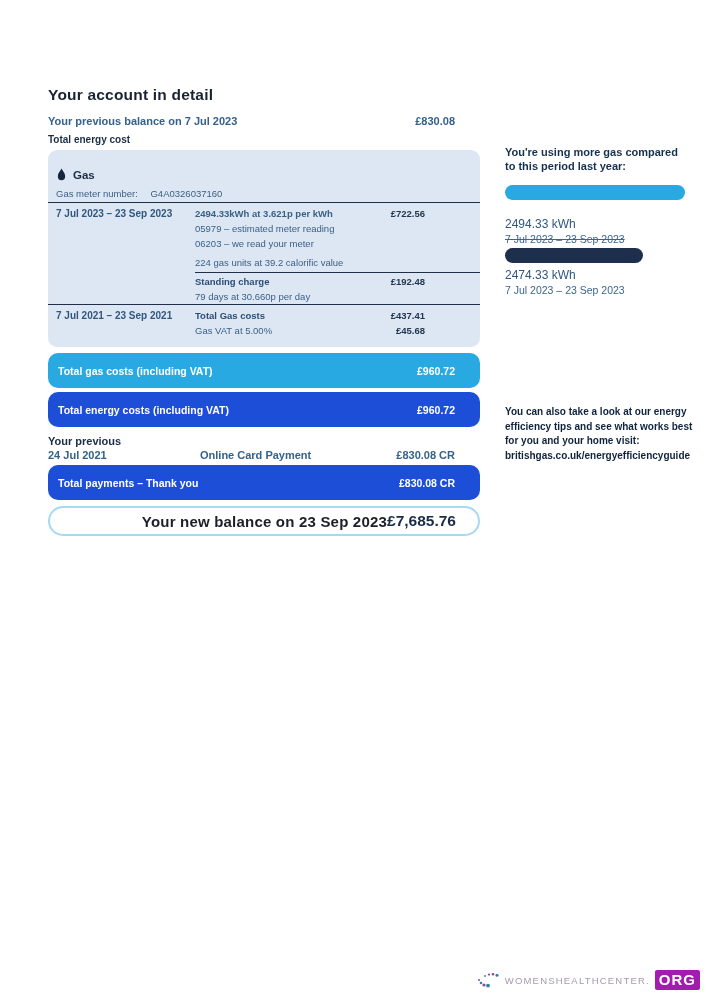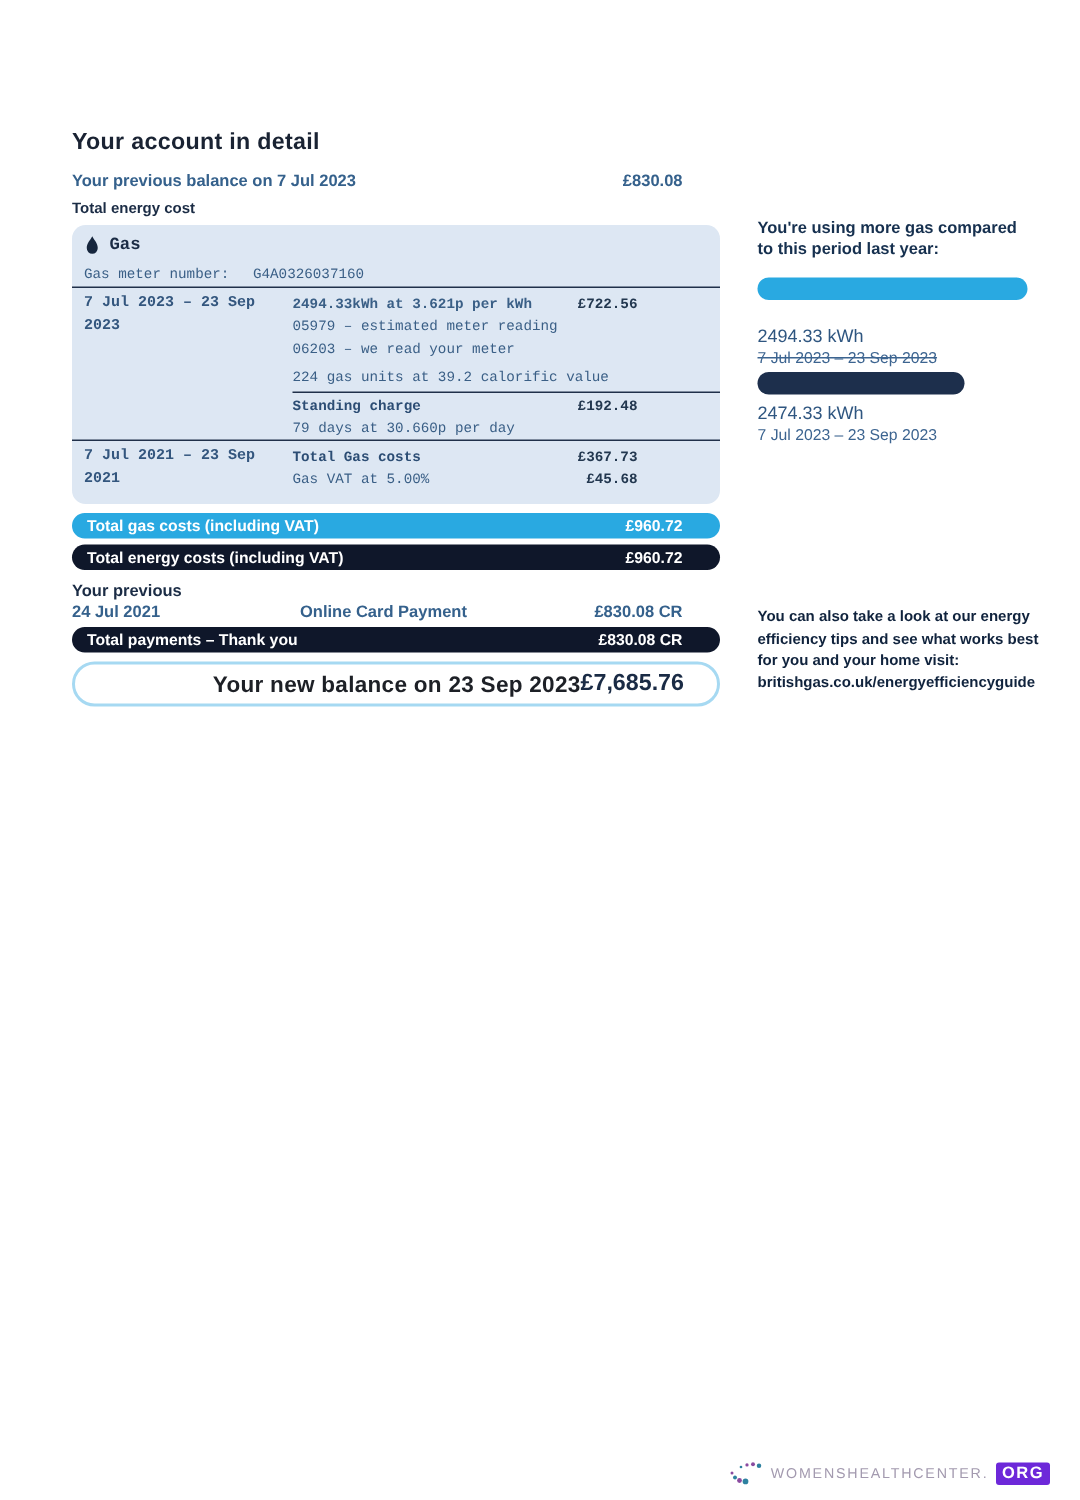--- a/index.html
+++ b/index.html
@@ -7,41 +7,41 @@
   .page {
     position:relative; width:720px; height:1000px; background:#ffffff;
     font-family:"Liberation Sans", sans-serif; color:#2e4a70; overflow:hidden;
   }
   .main { position:absolute; left:48px; top:86px; width:432px; }
   .doc-title { font-size:15.5px; font-weight:bold; color:#1a2333; letter-spacing:.2px; margin-bottom:11px; }
   .prev-row { display:flex; justify-content:space-between; padding-right:25px;
               font-size:11px; font-weight:bold; color:#35618c; margin-bottom:7px; }
   .section-label { font-size:10px; font-weight:bold; color:#1b2c45; margin-bottom:5px; }
 
-  .panel { background:#dde7f3; border-radius:9px; padding:5px 0 9px;font-family:Liberation Mono, monospace; }
+  .panel { background:#dde7f3; border-radius:9px; padding:16px 0 9px; }
   .gas-header { display:flex; align-items:center; gap:6px; margin:2px 8px 7px; }
   .gas-header .txt { font-size:11.5px; font-weight:bold; color:#1b2c45; }
   .flame { width:11px; height:13px; display:block; }
   .meter-line { margin:0 8px 3px; font-size:9.5px; color:#3a5f86; }
   .meter-line .num { margin-left:10px; }
   .rule-full { border-top:1.5px solid #20304a; }
   .trow { display:flex; font-size:9.5px; line-height:15px; color:#3a5f86; }
   .c1 { width:147px; padding:3px 4px 0 8px; font-weight:bold; font-size:10px; color:#33567e; }
   .c2 { flex:1; padding-top:3px; }
   .c2 .line { display:flex; justify-content:space-between; padding-right:55px; }
   .c2 .rule2 { border-top:1.5px solid #20304a; margin-top:2px; padding-top:1px; }
   .desc-strong { font-weight:600; }
   .bold { font-weight:bold; color:#2c4d74; }
   .amt { font-weight:bold; color:#22374f; }
   .units { margin-top:4px; }
 
-  .pill { height:17px; display:flex; align-items:center; justify-content:space-between;
+  .pill { height:35px; display:flex; align-items:center; justify-content:space-between;
           border-radius:10px; padding:0 25px 0 10px; color:#fff; font-weight:bold; font-size:10.5px; }
   .pill-blue { background:#29a9e1; margin-top:6px; }
-  .pill-gray { background:#0f172a; margin-top:4px; }
+  .pill-gray { background:#1d4ed8; margin-top:4px; }
 
   .pay-title { margin-top:8px; font-size:11px; font-weight:bold; color:#1b2c45; }
   .pay-row { display:flex; padding-right:25px; font-size:11px; font-weight:bold; color:#35618c; margin-top:2px; margin-bottom:4px; }
   .pay-date { width:152px; }
   .pay-method { flex:1; }
 
   .balance-pill { margin-top:6px; display:flex; justify-content:flex-end; align-items:center;
                   border:2px solid #a6d9f2; border-radius:17px; padding:4px 22px 4px 12px; background:#fff; }
   .balance-label { font-size:15px; font-weight:600; color:#1d2026; letter-spacing:.2px; }
   .balance-amt { font-size:15.5px; font-weight:bold; color:#1a2b45; }
@@ -53,21 +53,21 @@
   .bar-navy { width:138px; background:#1d2f4c; margin:3px 0 5px; }
   .sb-kwh { font-size:12px; color:#2f5680; margin-bottom:2px; }
   .sb-date { font-size:10.5px; color:#3c6490; }
   .strike { text-decoration:line-through; }
   .sb-eff { position:absolute; left:0; top:259px; width:192px; font-size:10px; font-weight:bold;
             color:#10233d; line-height:1.45; }
   .sb-eff .url { font-weight:bold; color:#10233d; text-decoration:none; }
 
   .footer { position:absolute; right:20px; bottom:10px; display:flex; align-items:center; gap:5px; }
   .brand { font-size:9.5px; letter-spacing:1.2px; color:#a39aaf; }
-  .org-badge { font-size:11px; letter-spacing:1px; color:#fff; background:#6d28d9;
+  .org-badge { font-size:15px; letter-spacing:1px; color:#fff; background:#a21caf;
                padding:1px 4px 2px; border-radius:2px; font-weight:bold; }
 </style>
 </head>
 <body>
 
 <div class="page">
 
   <div class="main">
 
     <div class="doc-title">Your account in detail</div>
@@ -121,21 +121,21 @@
         </div>
       </div>
 
       <div class="rule-full"></div>
 
       <div class="trow">
         <div class="c1">7 Jul 2021 – 23 Sep 2021</div>
         <div class="c2">
           <div class="line">
             <span class="bold">Total Gas costs</span>
-            <span class="amt">£367.73</span>
+            <span class="amt">£437.41</span>
           </div>
           <div class="line">
             <span>Gas VAT at 5.00%</span>
             <span class="amt">£45.68</span>
           </div>
         </div>
       </div>
     </div>
 
     <div class="pill pill-blue">

